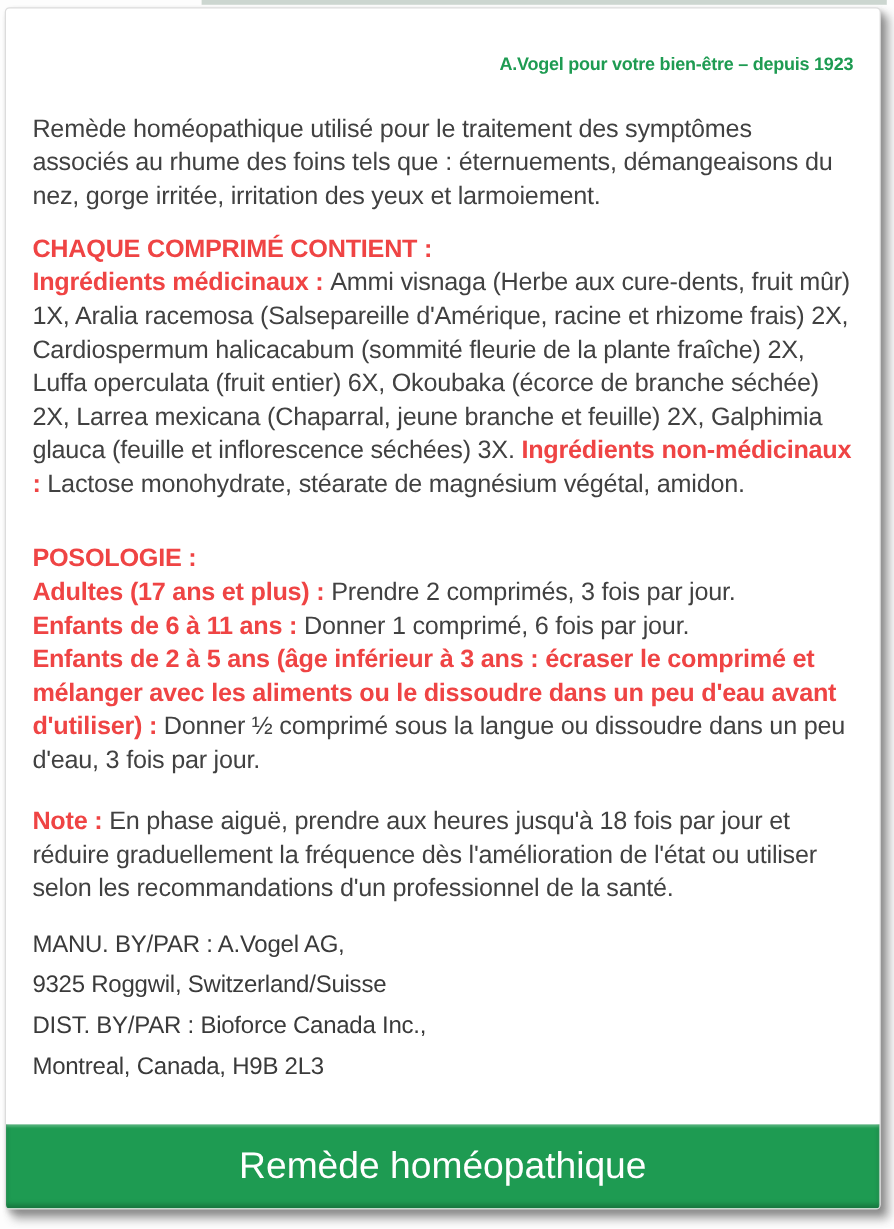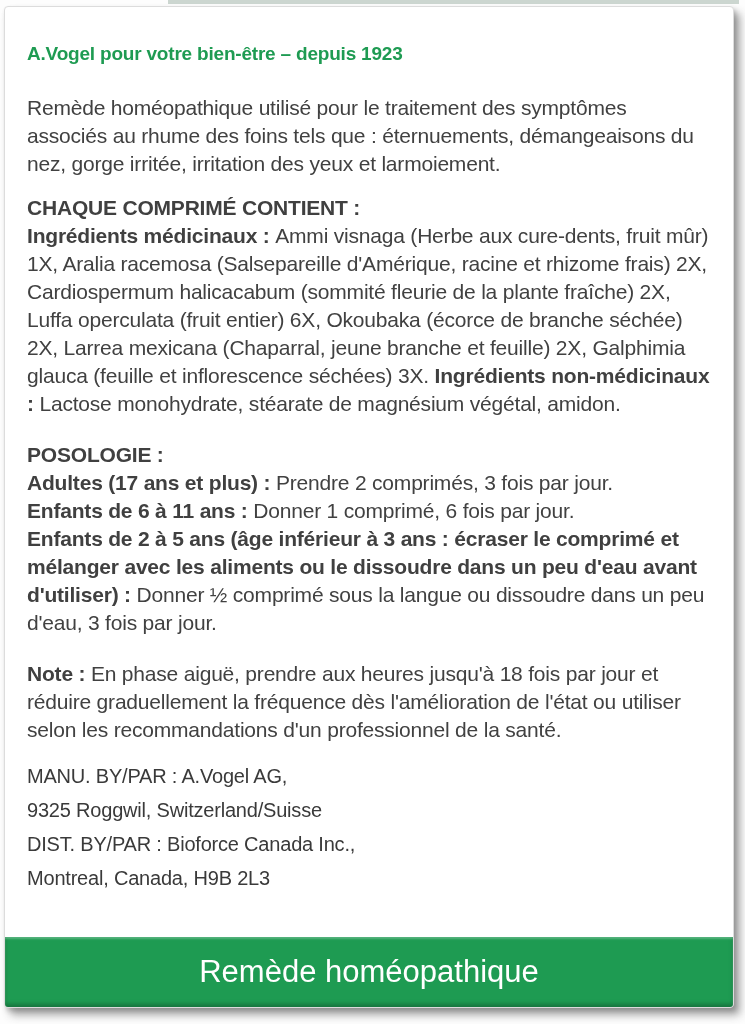--- a/index.html
+++ b/index.html
@@ -38,32 +38,32 @@
     position:absolute;
     inset:0;
     padding:0 22px;
     color:var(--text-dark);
     font-size:21px;
     line-height:28px;
     letter-spacing:-0.2px;
   }
   .tagline{
     margin-top:33px;
-    text-align:left;
+    text-align:right;
     color:var(--brand-green);
-    font-size:19px;
+    font-size:15px;
     font-weight:bold;
     letter-spacing:-0.2px;
   }
   .intro{ margin-top:26px; }
   .contains{ margin-top:16px; }
   .usage{ margin-top:11px; }
-  .posology{ margin-top:23px; }
+  .posology{ margin-top:34px; }
   .note{ margin-top:23px; }
-  b,.lead,.heading{ color:#404040; font-weight:bold; }
+  b,.lead,.heading{ color:#ef4444; font-weight:bold; }
   .lead::after{ content:" "; }
   .heading{ display:block; }
   .manu{
     margin-top:15px;
     font-size:20px;
     line-height:34px;
     color:#3a3a3a;
     letter-spacing:-0.2px;
   }
   .banner{

